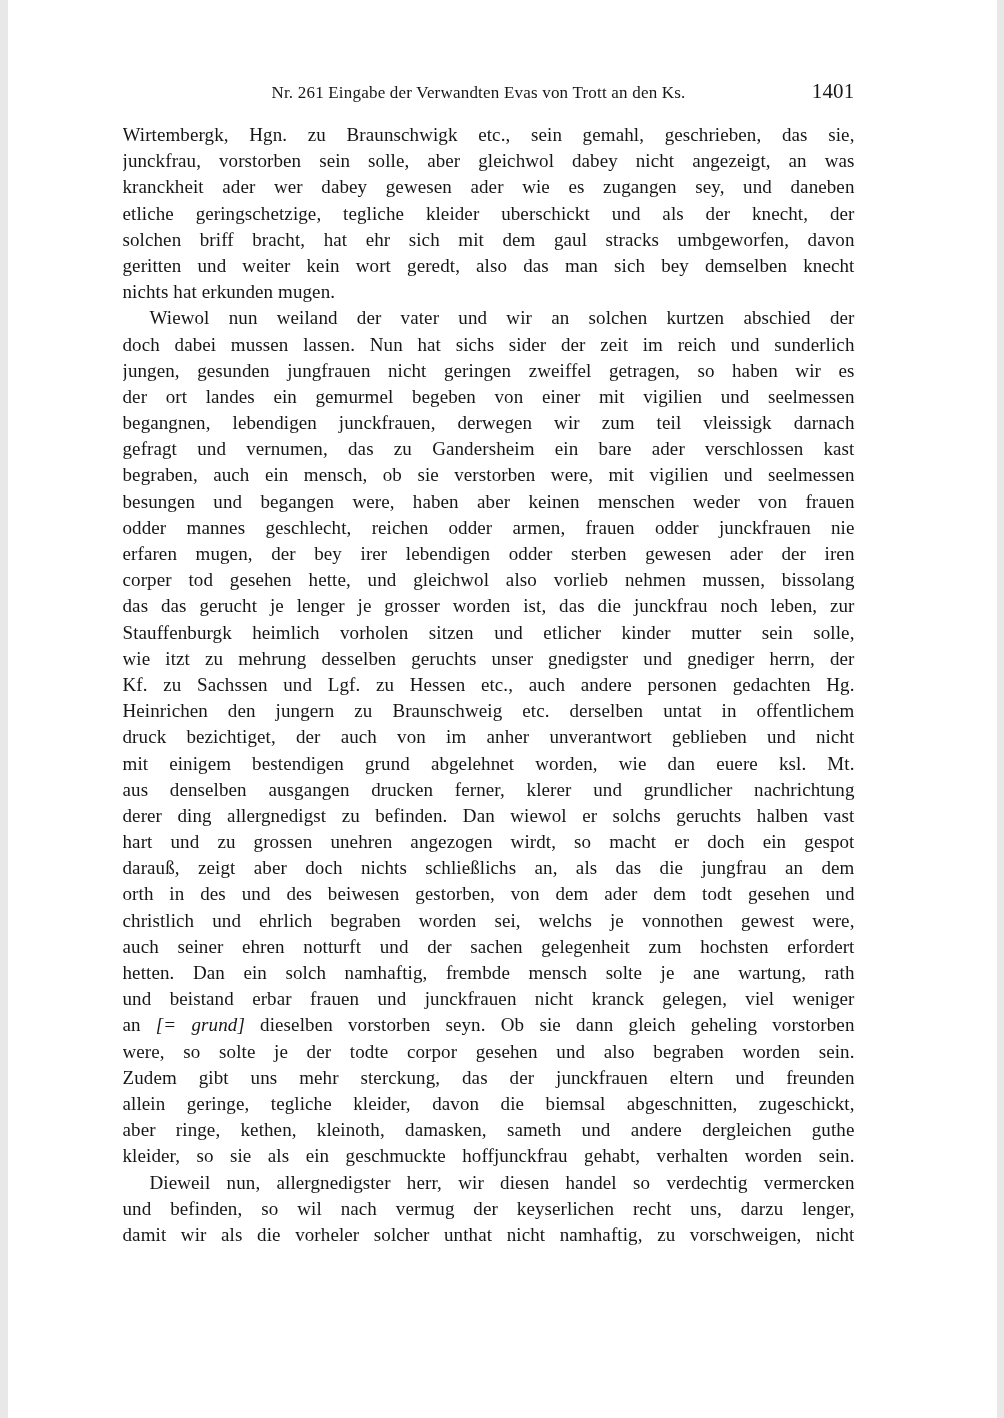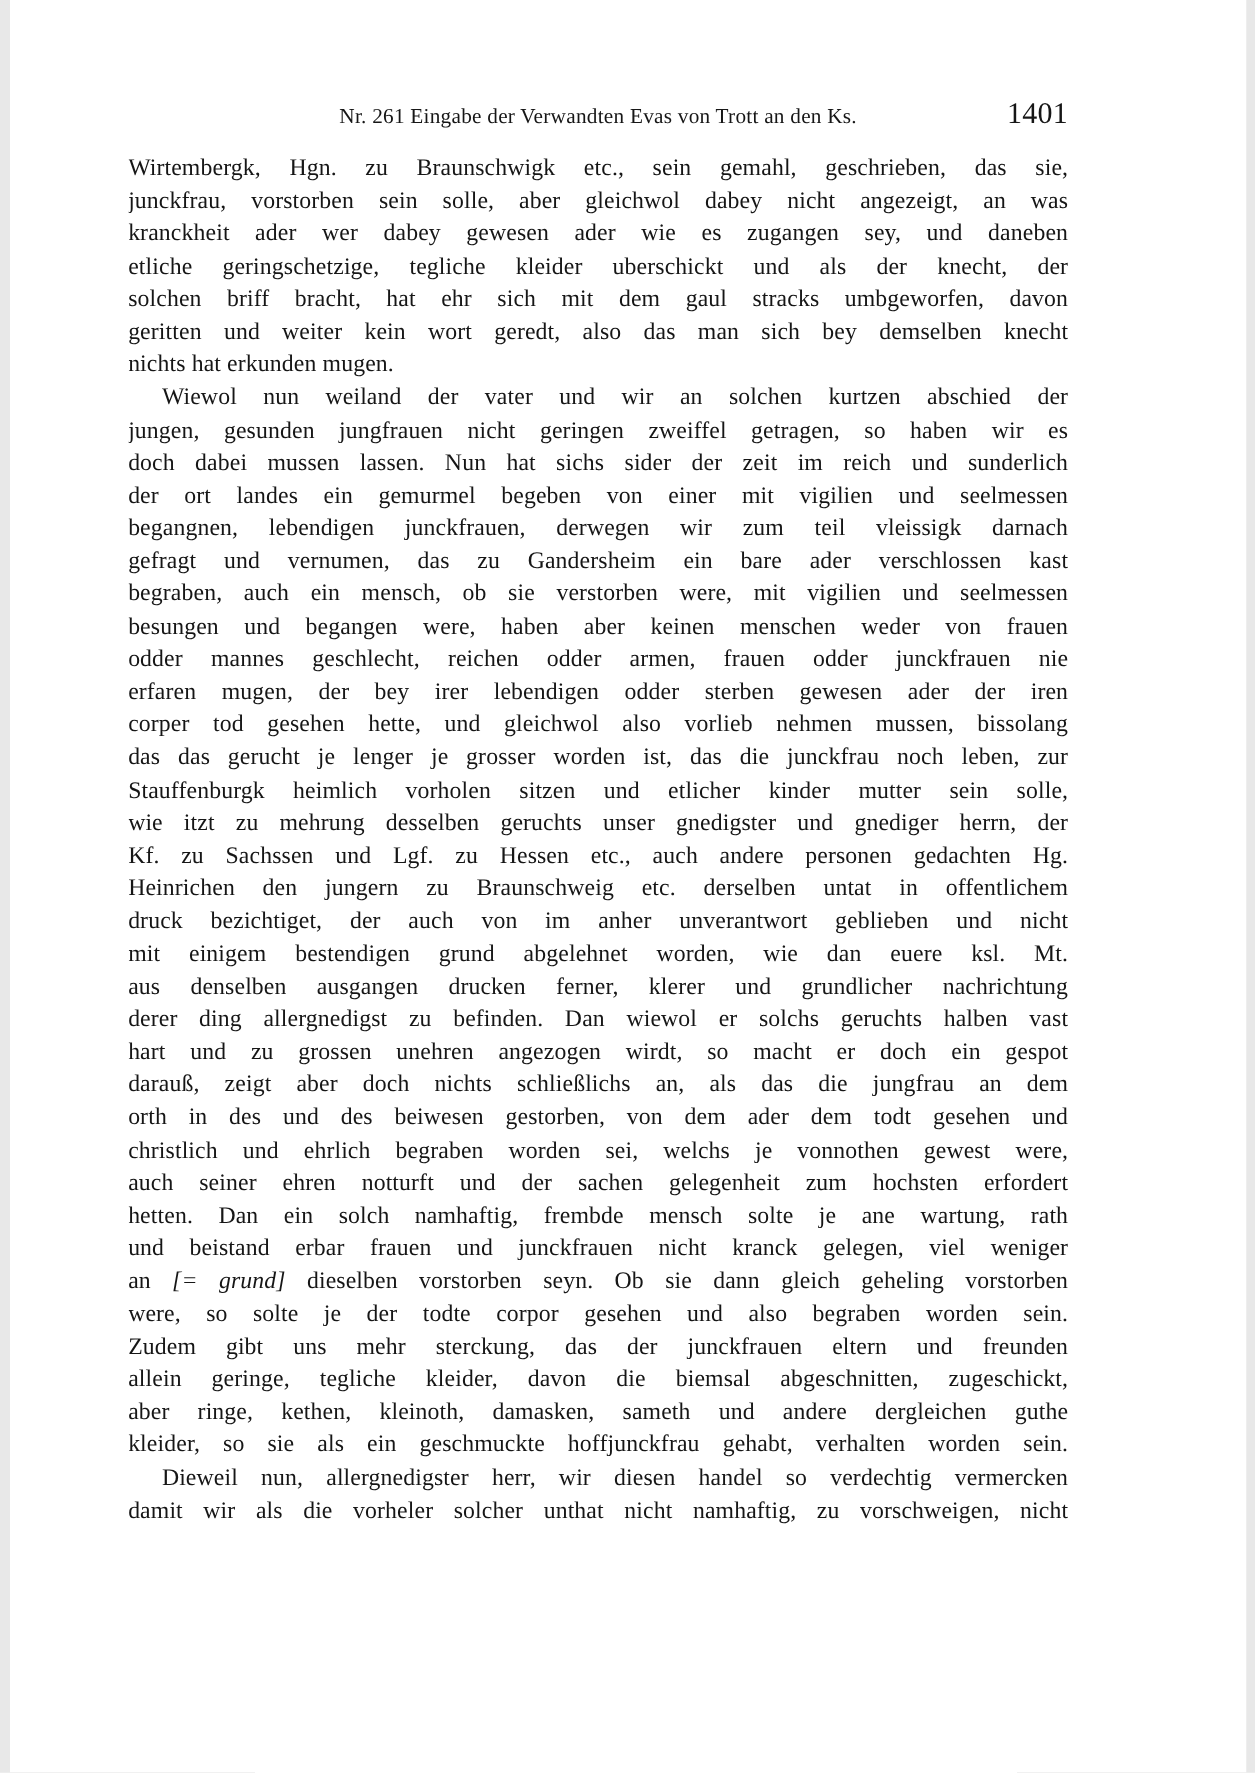--- a/index.html
+++ b/index.html
@@ -31,28 +31,29 @@
     text-align: center;
     letter-spacing: 0.2px;
   }
   .running-head .head-title {
     display: inline-block;
   }
   .page-number {
     position: absolute;
     right: 0;
     top: -3px;
-    font-size: 24px;
+    font-size: 21px;
     line-height: 24px;
   }
   .text-body {
     margin-top: 18px;
     font-size: 19px;
     line-height: 26.2px;
     letter-spacing: 0.1px;
+    margin-left: 20px;
   }
   .para {
     margin: 0;
     padding: 0;
   }
   .line {
     text-align: justify;
     text-align-last: justify;
     -moz-text-align-last: justify;
     white-space: normal;
@@ -84,22 +85,22 @@
           <div class="line">Wirtembergk, Hgn. zu Braunschwigk etc., sein gemahl, geschrieben, das sie,</div>
           <div class="line">junckfrau, vorstorben sein solle, aber gleichwol dabey nicht angezeigt, an was</div>
           <div class="line">kranckheit ader wer dabey gewesen ader wie es zugangen sey, und daneben</div>
           <div class="line">etliche geringschetzige, tegliche kleider uberschickt und als der knecht, der</div>
           <div class="line">solchen briff bracht, hat ehr sich mit dem gaul stracks umbgeworfen, davon</div>
           <div class="line">geritten und weiter kein wort geredt, also das man sich bey demselben knecht</div>
           <div class="line endline">nichts hat erkunden mugen.</div>
         </div>
         <div class="para">
           <div class="line indent">Wiewol nun weiland der vater und wir an solchen kurtzen abschied der</div>
+          <div class="line">doch dabei mussen lassen. Nun hat sichs sider der zeit im reich und sunderlich</div>
           <div class="line">jungen, gesunden jungfrauen nicht geringen zweiffel getragen, so haben wir es</div>
-          <div class="line">doch dabei mussen lassen. Nun hat sichs sider der zeit im reich und sunderlich</div>
           <div class="line">der ort landes ein gemurmel begeben von einer mit vigilien und seelmessen</div>
           <div class="line">begangnen, lebendigen junckfrauen, derwegen wir zum teil vleissigk darnach</div>
           <div class="line">gefragt und vernumen, das zu Gandersheim ein bare ader verschlossen kast</div>
           <div class="line">begraben, auch ein mensch, ob sie verstorben were, mit vigilien und seelmessen</div>
           <div class="line">besungen und begangen were, haben aber keinen menschen weder von frauen</div>
           <div class="line">odder mannes geschlecht, reichen odder armen, frauen odder junckfrauen nie</div>
           <div class="line">erfaren mugen, der bey irer lebendigen odder sterben gewesen ader der iren</div>
           <div class="line">corper tod gesehen hette, und gleichwol also vorlieb nehmen mussen, bissolang</div>
           <div class="line">das das gerucht je lenger je grosser worden ist, das die junckfrau noch leben, zur</div>
           <div class="line">Stauffenburgk heimlich vorholen sitzen und etlicher kinder mutter sein solle,</div>
@@ -119,17 +120,18 @@
           <div class="line">und beistand erbar frauen und junckfrauen nicht kranck gelegen, viel weniger</div>
           <div class="line"><span>an </span><span class="it">[= grund]</span><span> dieselben vorstorben seyn. Ob sie dann gleich geheling vorstorben</span></div>
           <div class="line">were, so solte je der todte corpor gesehen und also begraben worden sein.</div>
           <div class="line">Zudem gibt uns mehr sterckung, das der junckfrauen eltern und freunden</div>
           <div class="line">allein geringe, tegliche kleider, davon die biemsal abgeschnitten, zugeschickt,</div>
           <div class="line">aber ringe, kethen, kleinoth, damasken, sameth und andere dergleichen guthe</div>
           <div class="line">kleider, so sie als ein geschmuckte hoffjunckfrau gehabt, verhalten worden sein.</div>
         </div>
         <div class="para">
           <div class="line indent">Dieweil nun, allergnedigster herr, wir diesen handel so verdechtig vermercken</div>
+          <div class="line">und befinden, so wil nach vermug der keyserlichen recht uns, darzu lenger,</div>
           <div class="line">damit wir als die vorheler solcher unthat nicht namhaftig, zu vorschweigen, nicht</div>
         </div>
       </div>
   </div>
 </div>
 
 </body></html>

